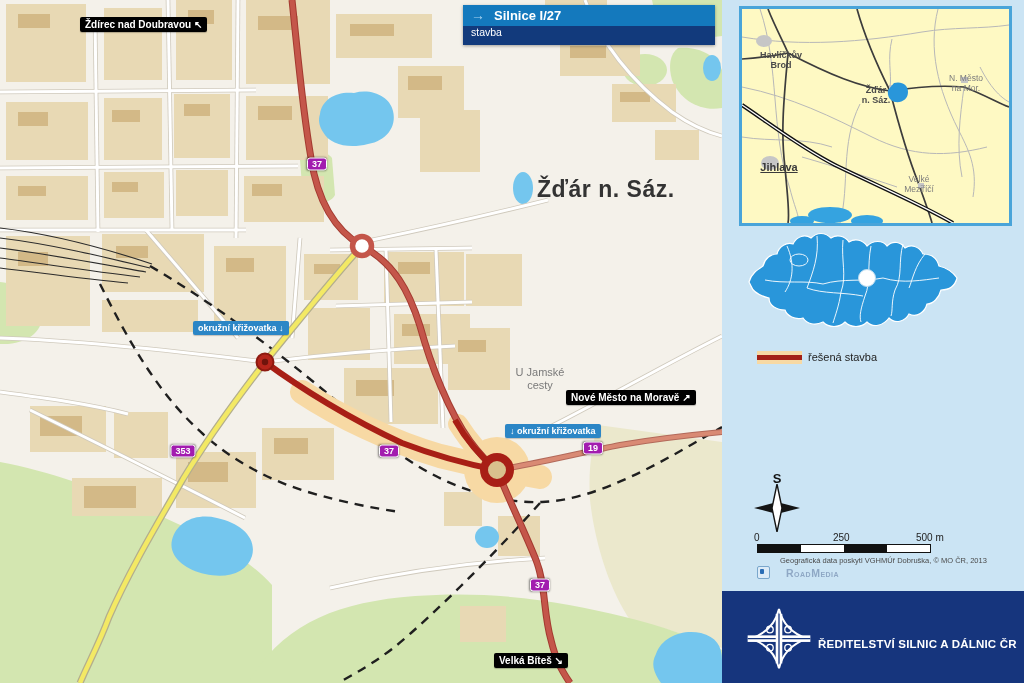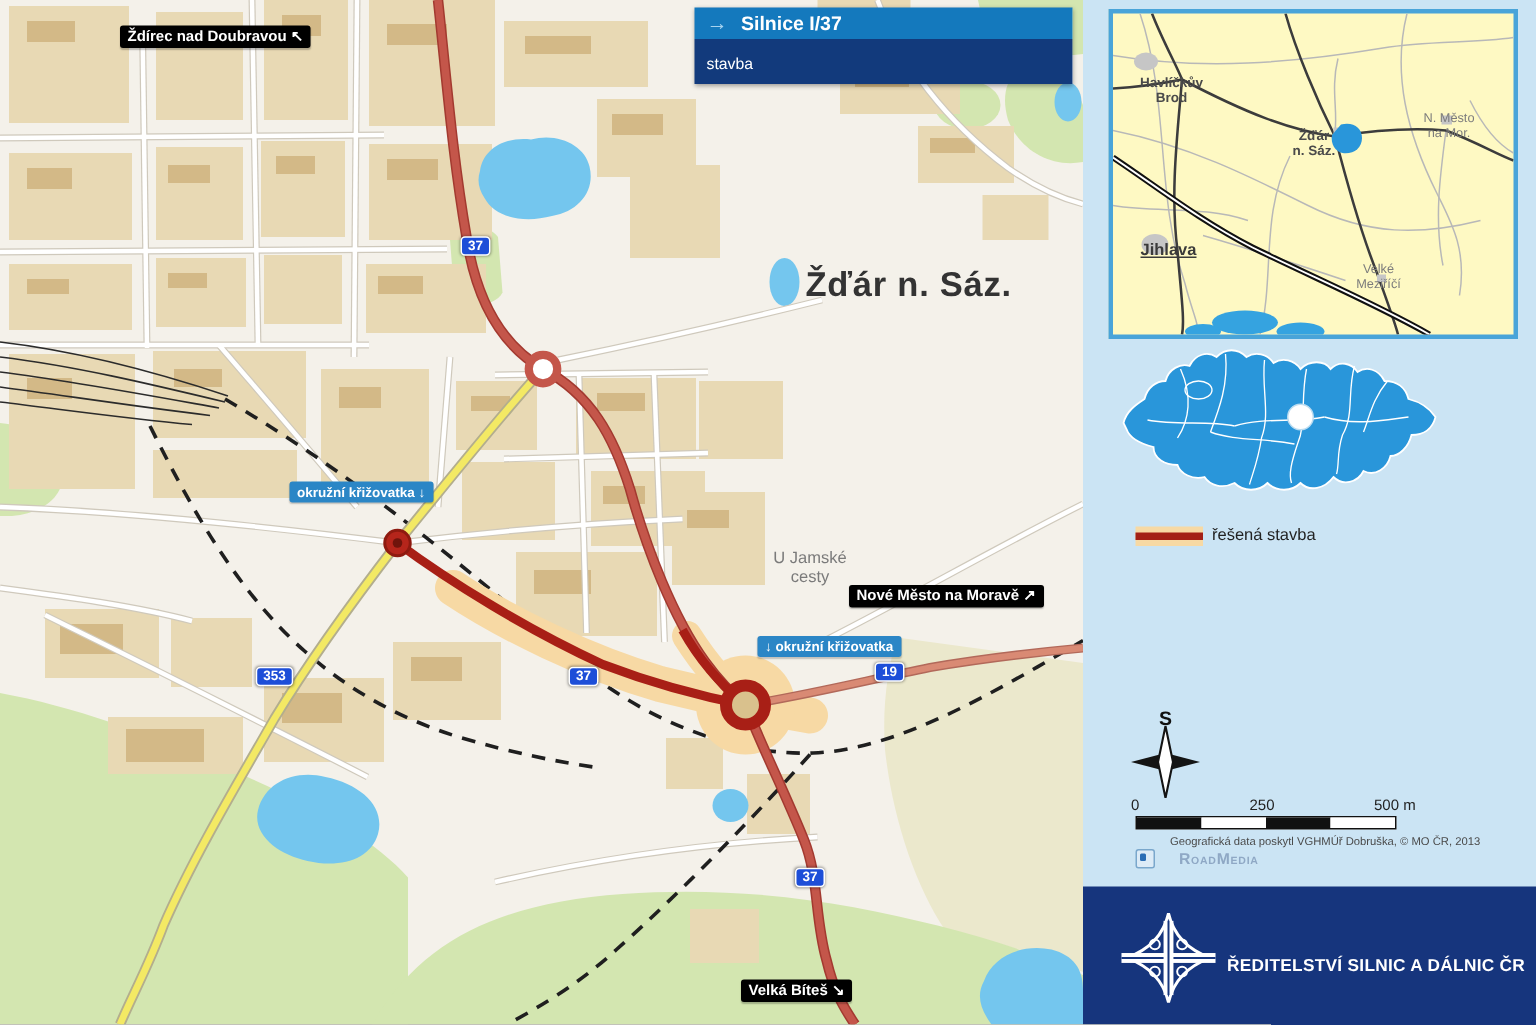--- a/index.html
+++ b/index.html
@@ -7,32 +7,32 @@
         font-family:"Liberation Sans",sans-serif;-webkit-font-smoothing:antialiased;}
   .abs{position:absolute;}
   svg{display:block;}
   
   .navlabel{position:absolute;background:#000000;color:#fff;font-weight:bold;font-size:10px;
             line-height:13px;padding:1px 5px;border-radius:2px;white-space:nowrap;
             box-shadow:0 1px 1px rgba(0,0,0,.25);}
   .infolabel{position:absolute;background:#2b86c6;color:#fff;font-weight:bold;font-size:9px;
              line-height:12px;padding:1px 5px;border-radius:2px;white-space:nowrap;
              box-shadow:0 1px 1px rgba(0,0,0,.2);}
-  .badge{position:absolute;transform:translate(-50%,-50%);background:#1d4ed8;color:#fff;
+  .badge{position:absolute;transform:translate(-50%,-50%);background:#a21caf;color:#fff;
          border:1.5px solid #fff;border-radius:3px;font-size:9px;font-weight:bold;
          line-height:11px;padding:0 4px;box-shadow:0 0 2px rgba(0,0,0,.45);white-space:nowrap;}
   .city-big{position:absolute;font-size:23px;font-weight:bold;color:#333;letter-spacing:.5px;}
   .area-gray{position:absolute;font-size:11px;color:#7a7a7a;text-align:center;
              white-space:pre-line;line-height:13px;transform:translateX(-50%);}
   
   .title-box{position:absolute;left:463px;top:5px;width:252px;box-shadow:0 1px 3px rgba(0,0,0,.35);}
   .title-head{background:#1479bd;color:#fff;font-weight:bold;font-size:13px;line-height:21px;
               padding:0 8px;display:flex;align-items:center;gap:9px;}
   .title-head .arr{color:#a6d3f0;font-size:14px;}
-  .title-body{background:#123a7c;color:#fff;font-size:10.5px;line-height:13px;padding:11px 8px 6px;}
+  .title-body{background:#123a7c;color:#fff;font-size:10.5px;line-height:13px;padding:0 8px 6px;}
   .title-name{font-weight:bold;font-size:12px;line-height:15px;}
   
   .sidebar{position:absolute;left:722px;top:0;width:302px;height:683px;background:#cbe4f4;}
   .ov-box{position:absolute;left:739px;top:6px;width:267px;height:214px;background:#fef9c3;
           border:3px solid #49a4d9;}
   .ov-label{position:absolute;transform:translateX(-50%);text-align:center;white-space:pre-line;
             color:#4a4a4a;font-weight:bold;font-size:9px;line-height:10px;}
   .ov-label.minor{color:#7c7c7c;font-weight:normal;font-size:8.5px;}
   .ov-label.major{font-size:11px;text-decoration:underline;color:#3a3a3a;}
   .legend-swatch{position:absolute;left:757px;top:351px;width:45px;height:13px;background:#f7d9a4;}
@@ -245,21 +245,21 @@
       <circle cx="497" cy="470" r="13" fill="#d9c18d" stroke="#a81f16" stroke-width="8"></circle>
       <circle cx="265" cy="362" r="8.5" fill="#b5251b" stroke="#8e1a10" stroke-width="2"></circle>
       <circle cx="265" cy="362" r="3.2" fill="#6f140c"></circle>
       <circle cx="362" cy="246" r="9.5" fill="#ffffff" stroke="#c4564a" stroke-width="5.5"></circle>
     </g>
   </svg>
 
   <div class="title-box">
     <div class="title-head">
       <span class="arr">→</span>
-      <span>Silnice I/37</span>
+      <span>Silnice I/27</span>
     </div>
     <div class="title-body">
       <div>stavba</div>
     </div>
   </div>
 
   <div class="navlabel" style="left:80px;top:17px">Ždírec nad Doubravou ↖</div>
   <div class="city-big" style="left:537px;top:176px">Žďár n. Sáz.</div>
   <div class="infolabel" style="left:193px;top:321px">okružní křižovatka ↓</div>
   <div class="infolabel" style="left:505px;top:424px">↓ okružní křižovatka</div>

